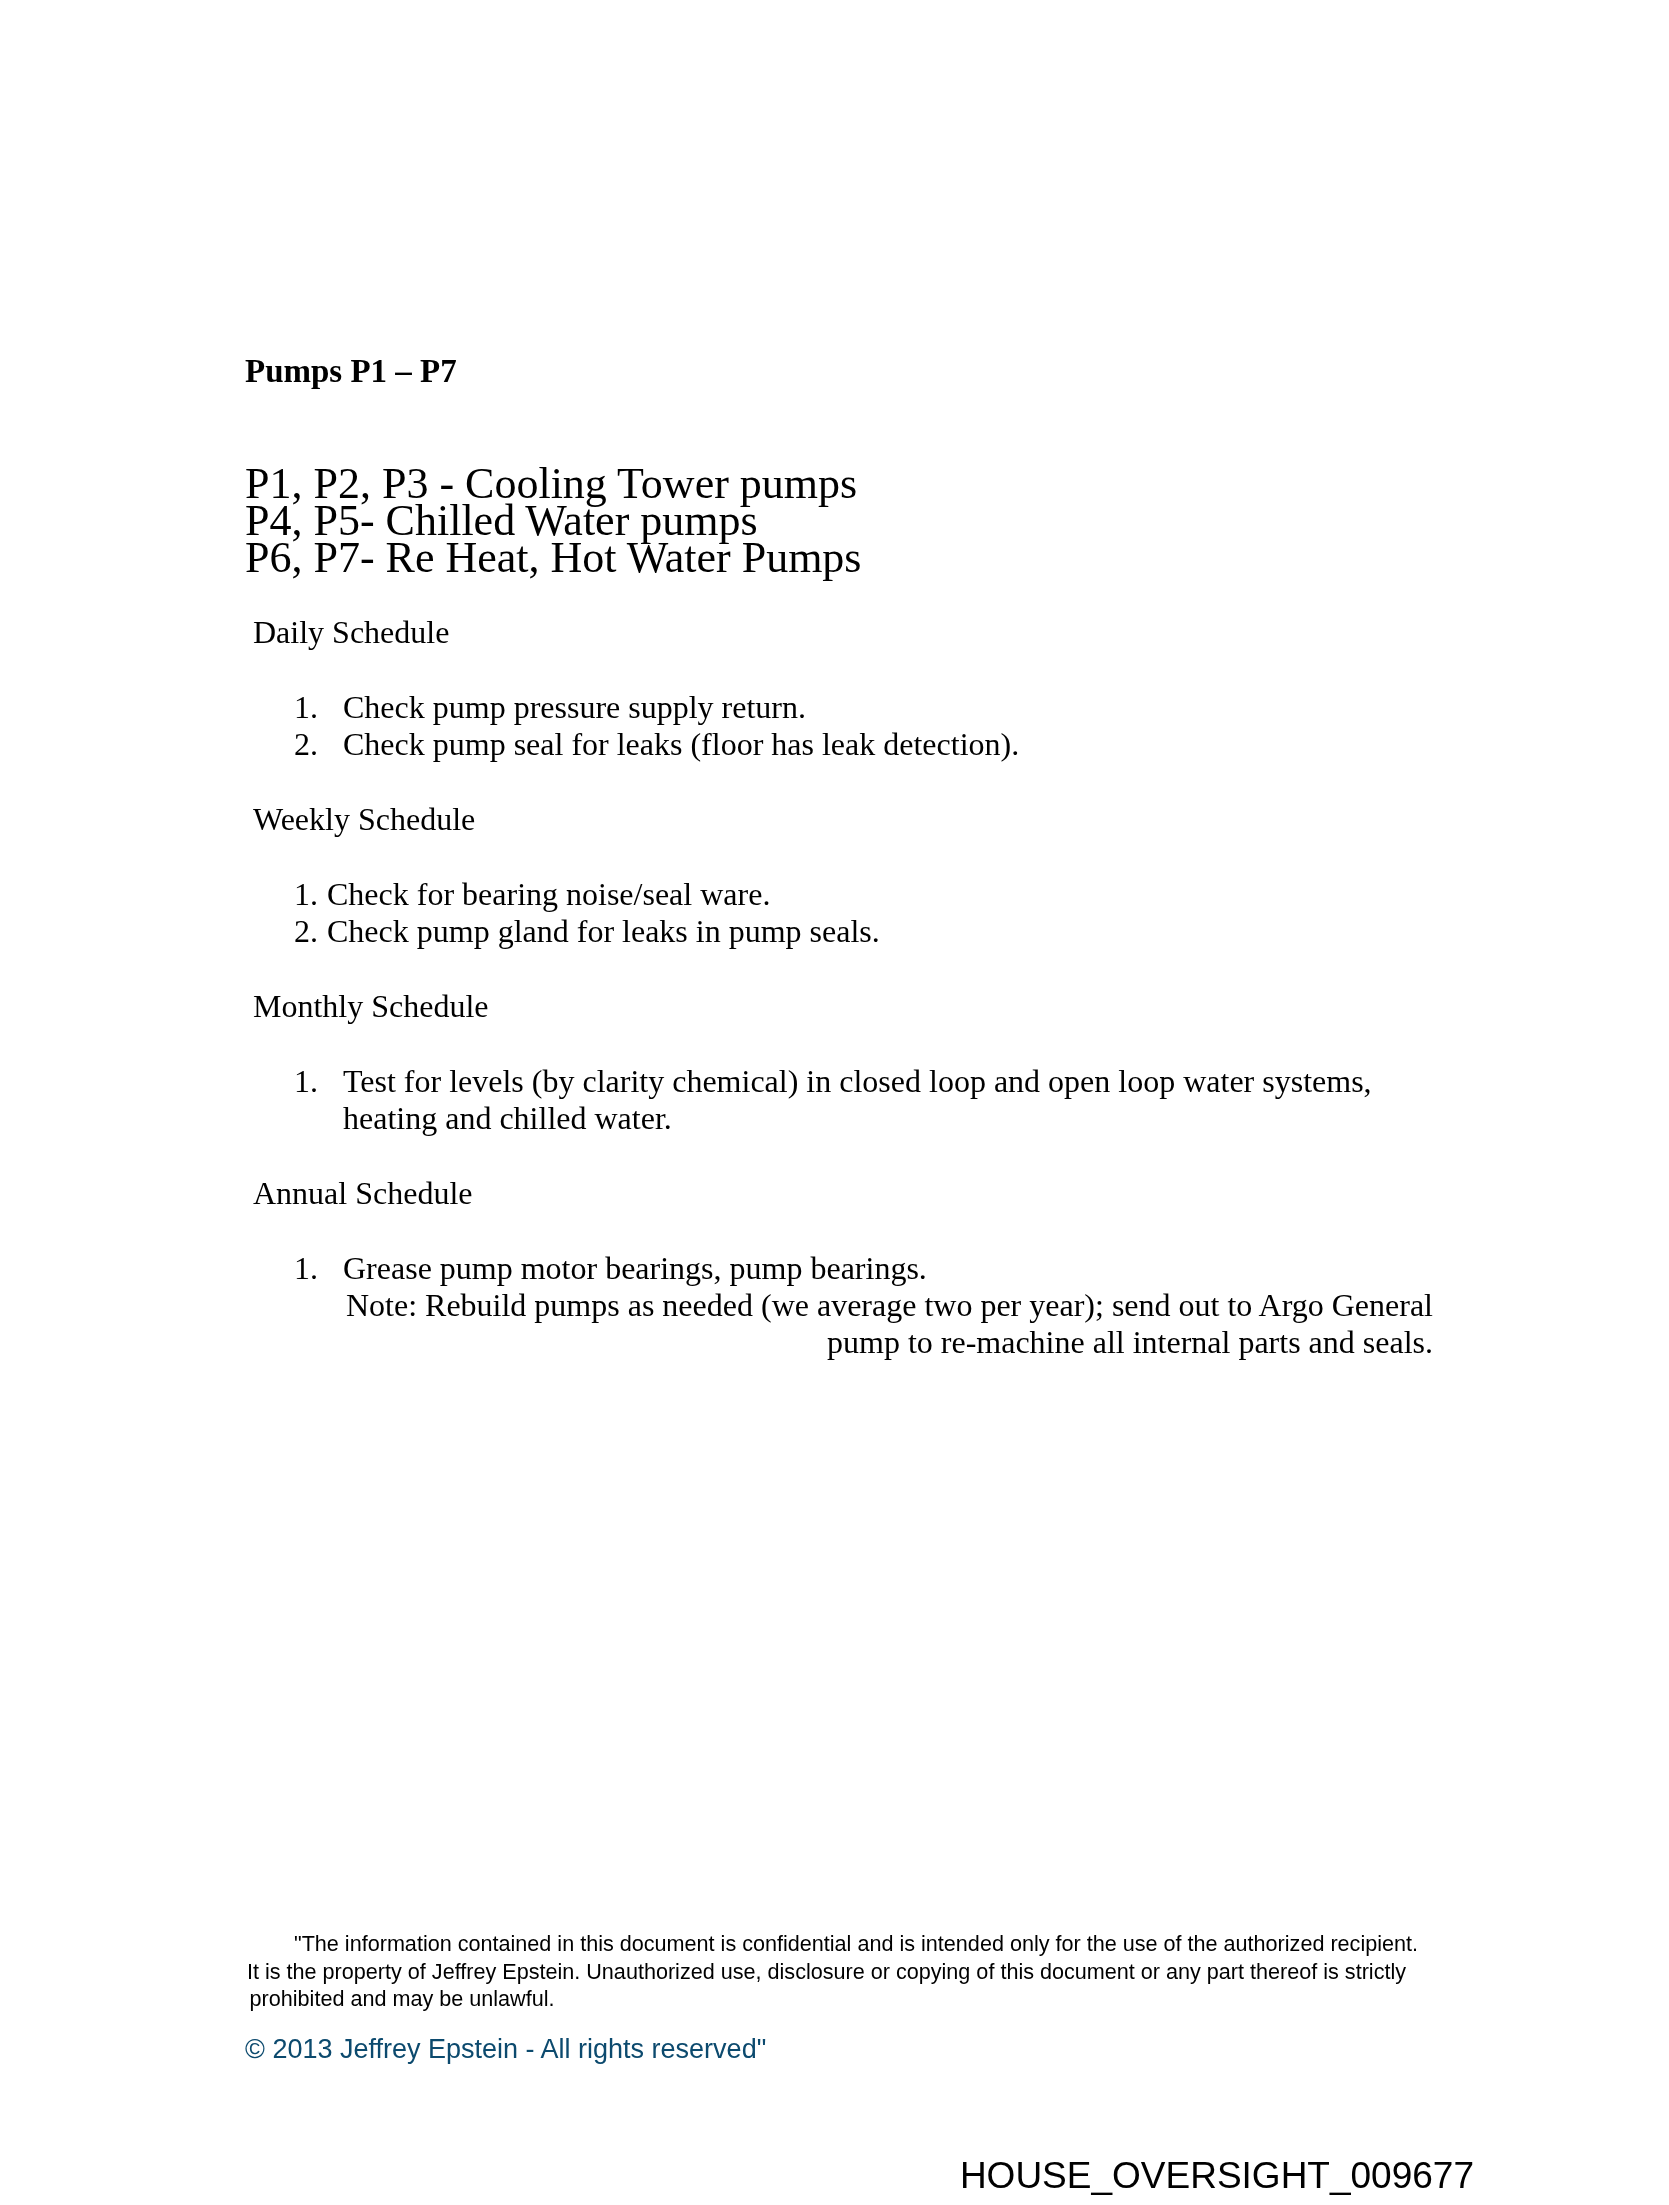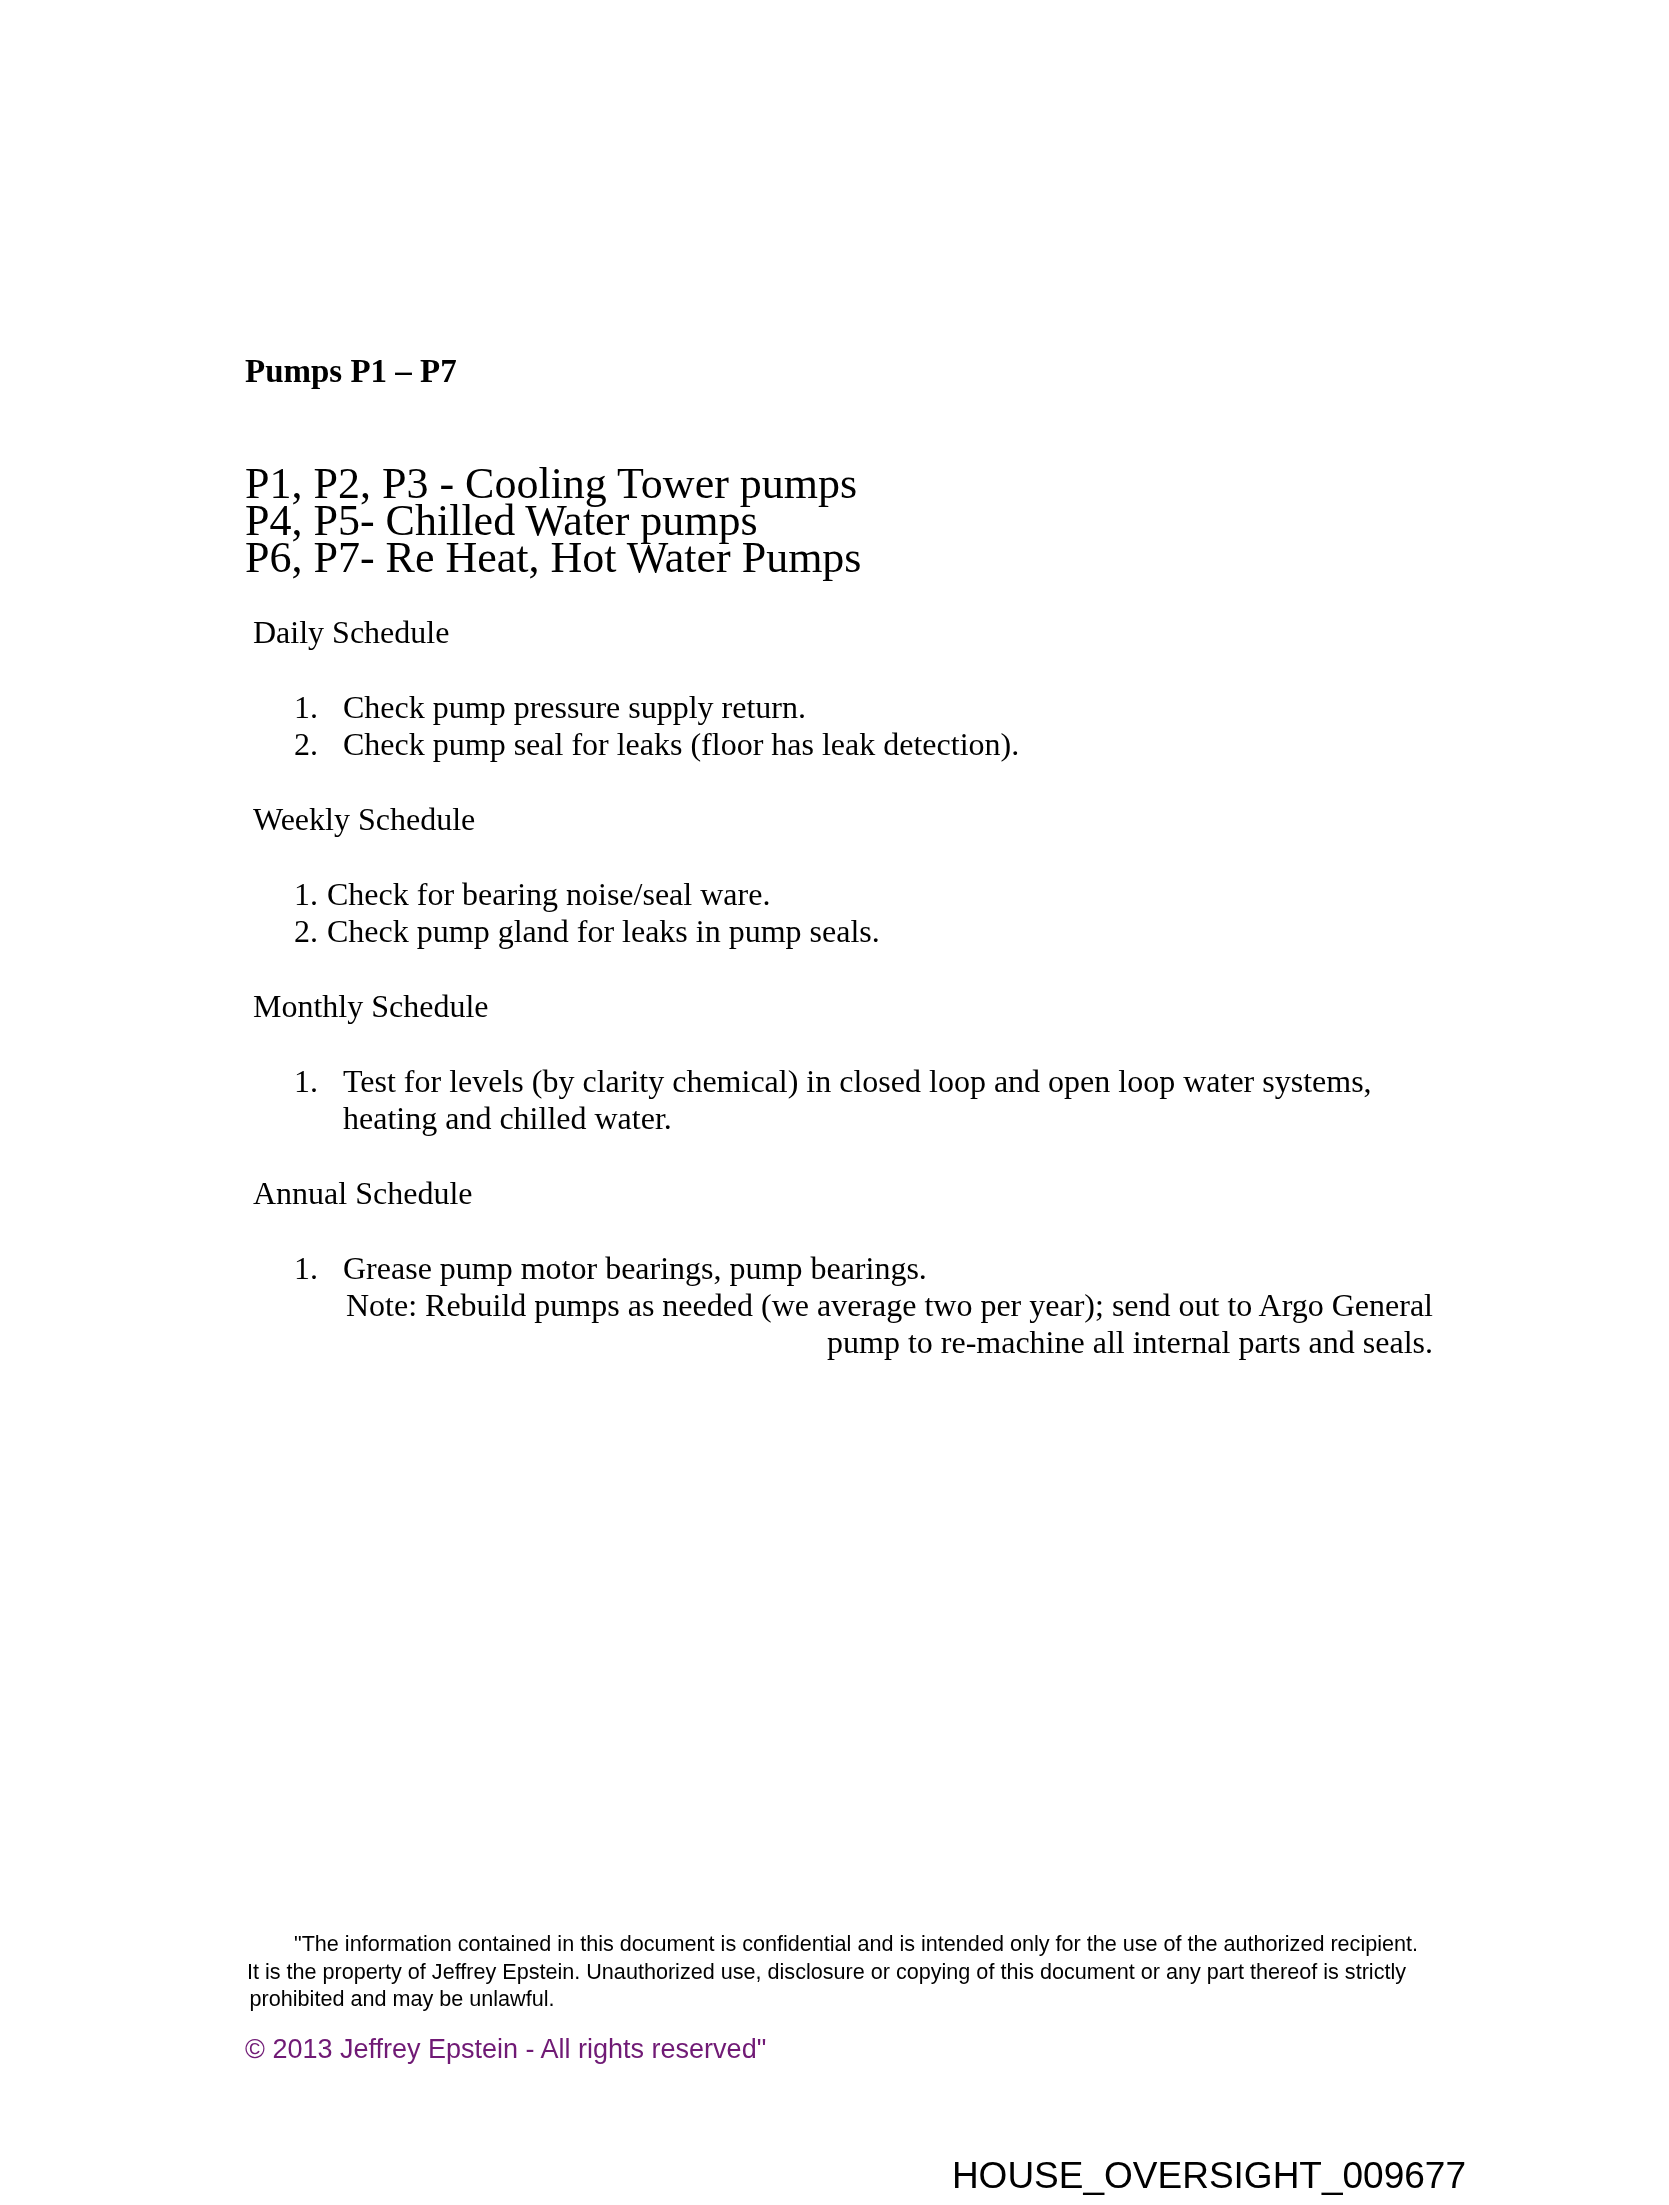--- a/index.html
+++ b/index.html
@@ -80,25 +80,25 @@
   .disclaimer .l3 {
     padding-left: 2.6px;
   }
   .copyright {
     position: absolute;
     left: 245px;
     top: 2033px;
     font-family: "Liberation Sans", "DejaVu Sans", sans-serif;
     font-size: 27px;
     line-height: 33px;
-    color: #701a75;
+    color: #0c4a6e;
   }
   .bates {
     position: absolute;
-    right: 10px;
+    right: 2px;
     top: 2155px;
     font-family: "Liberation Sans", "DejaVu Sans", sans-serif;
     font-size: 37px;
     line-height: 41px;
     color: #000000;
     white-space: nowrap;
   }
 </style>
 </head>
 <body>

